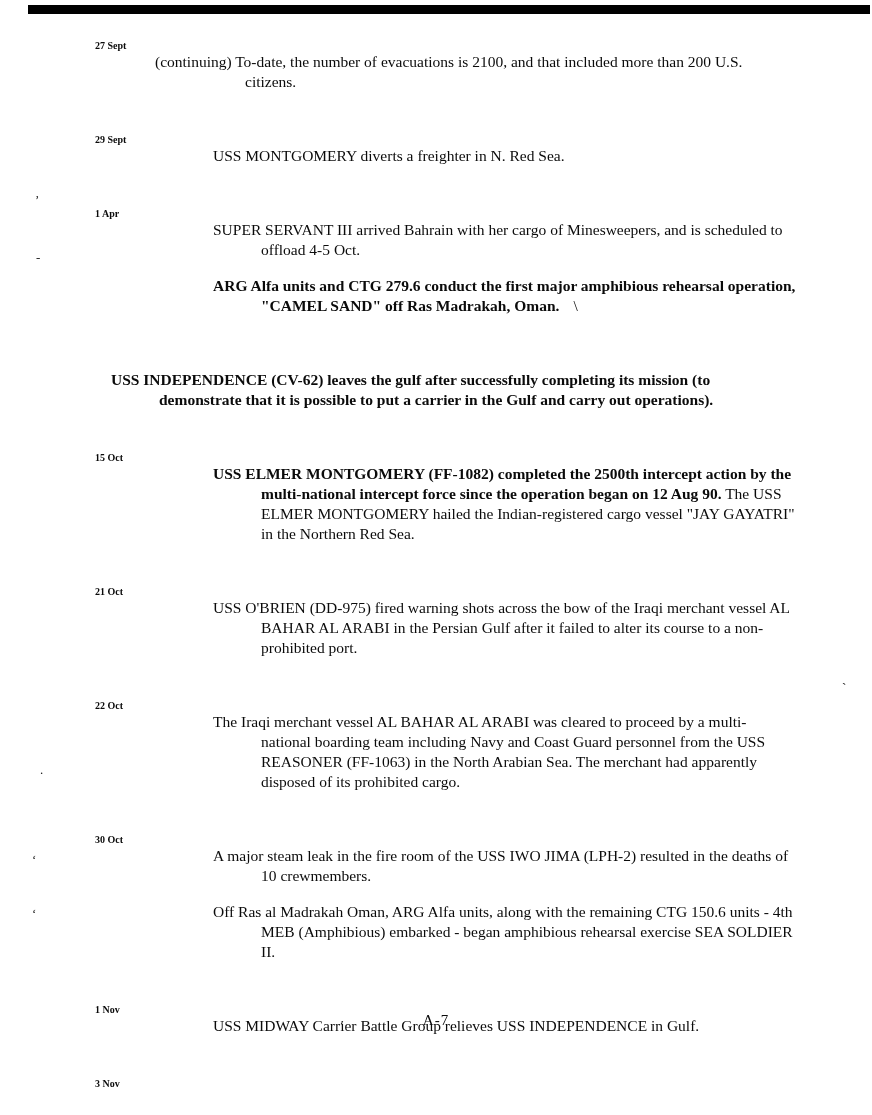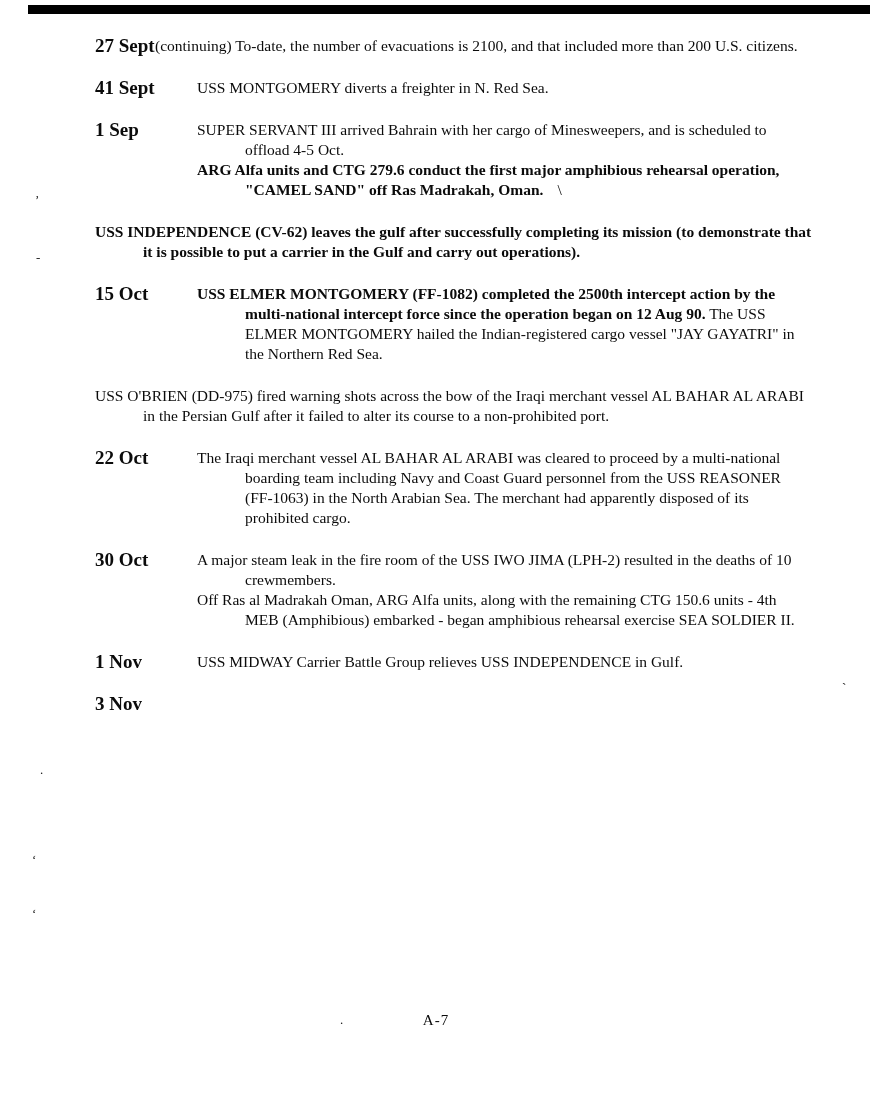--- a/index.html
+++ b/index.html
@@ -31,31 +31,31 @@
     width: 717px;
   }
   .entry {
     display: flex;
     margin-bottom: 22px;
   }
   .date {
     width: 102px;
     flex-shrink: 0;
     font-weight: bold;
-    font-size: 19px;
+    font-size: 10px;
     line-height: 20px;
     white-space: nowrap;
   }
   .items {
     flex: 1;
     font-size: 15.5px;
     line-height: 20px;
   }
   .item {
-    margin: 0;
+    margin: 16px;
     padding-left: 48px;
     text-indent: -48px;
   }
   .item.outdent {
     margin-left: -42px;
     padding-left: 90px;
     text-indent: -90px;
   }
   .run.bold {
     font-weight: bold;
@@ -91,28 +91,28 @@
   <div class="content">
 
     <div class="entry">
       <div class="date">27 Sept</div>
       <div class="items">
         <p class="item outdent"><span class="run">(continuing) To-date, the number of evacuations is 2100, and that included more than 200 U.S. citizens.</span></p>
       </div>
     </div>
 
     <div class="entry">
-      <div class="date">41 Sept</div>
+      <div class="date">29 Sept</div>
       <div class="items">
         <p class="item"><span class="run">USS MONTGOMERY diverts a freighter in N. Red Sea.</span></p>
       </div>
     </div>
 
     <div class="entry">
-      <div class="date">1 Sep</div>
+      <div class="date">1 Apr</div>
       <div class="items">
         <p class="item"><span class="run">SUPER SERVANT III arrived Bahrain with her cargo of Minesweepers, and is scheduled to offload 4-5 Oct.</span></p>
         <p class="item"><span class="run bold">ARG Alfa units and CTG 279.6 conduct the first major amphibious rehearsal operation, "CAMEL SAND" off Ras Madrakah, Oman.</span><span class="run artifact-space">\</span></p>
       </div>
     </div>
 
 
     <div class="entry">
       <div class="items">
         <p class="item"><span class="run bold">USS INDEPENDENCE (CV-62) leaves the gulf after successfully completing its mission (to demonstrate that it is possible to put a carrier in the Gulf and carry out operations).</span></p>
@@ -120,20 +120,21 @@
     </div>
 
     <div class="entry">
       <div class="date">15 Oct</div>
       <div class="items">
         <p class="item"><span class="run bold">USS ELMER MONTGOMERY (FF-1082) completed the 2500th intercept action by the multi-national intercept force since the operation began on 12 Aug 90.</span><span class="run"> The USS ELMER MONTGOMERY hailed the Indian-registered cargo vessel "JAY GAYATRI" in the Northern Red Sea.</span></p>
       </div>
     </div>
 
     <div class="entry">
+      <div class="date">21 Oct</div>
       <div class="items">
         <p class="item"><span class="run">USS O'BRIEN (DD-975) fired warning shots across the bow of the Iraqi merchant vessel AL BAHAR AL ARABI in the Persian Gulf after it failed to alter its course to a non-prohibited port.</span></p>
       </div>
     </div>
 
     <div class="entry">
       <div class="date">22 Oct</div>
       <div class="items">
         <p class="item"><span class="run">The Iraqi merchant vessel AL BAHAR AL ARABI was cleared to proceed by a multi-national boarding team including Navy and Coast Guard personnel from the USS REASONER (FF-1063) in the North Arabian Sea.  The merchant had apparently disposed of its prohibited cargo.</span></p>
       </div>

